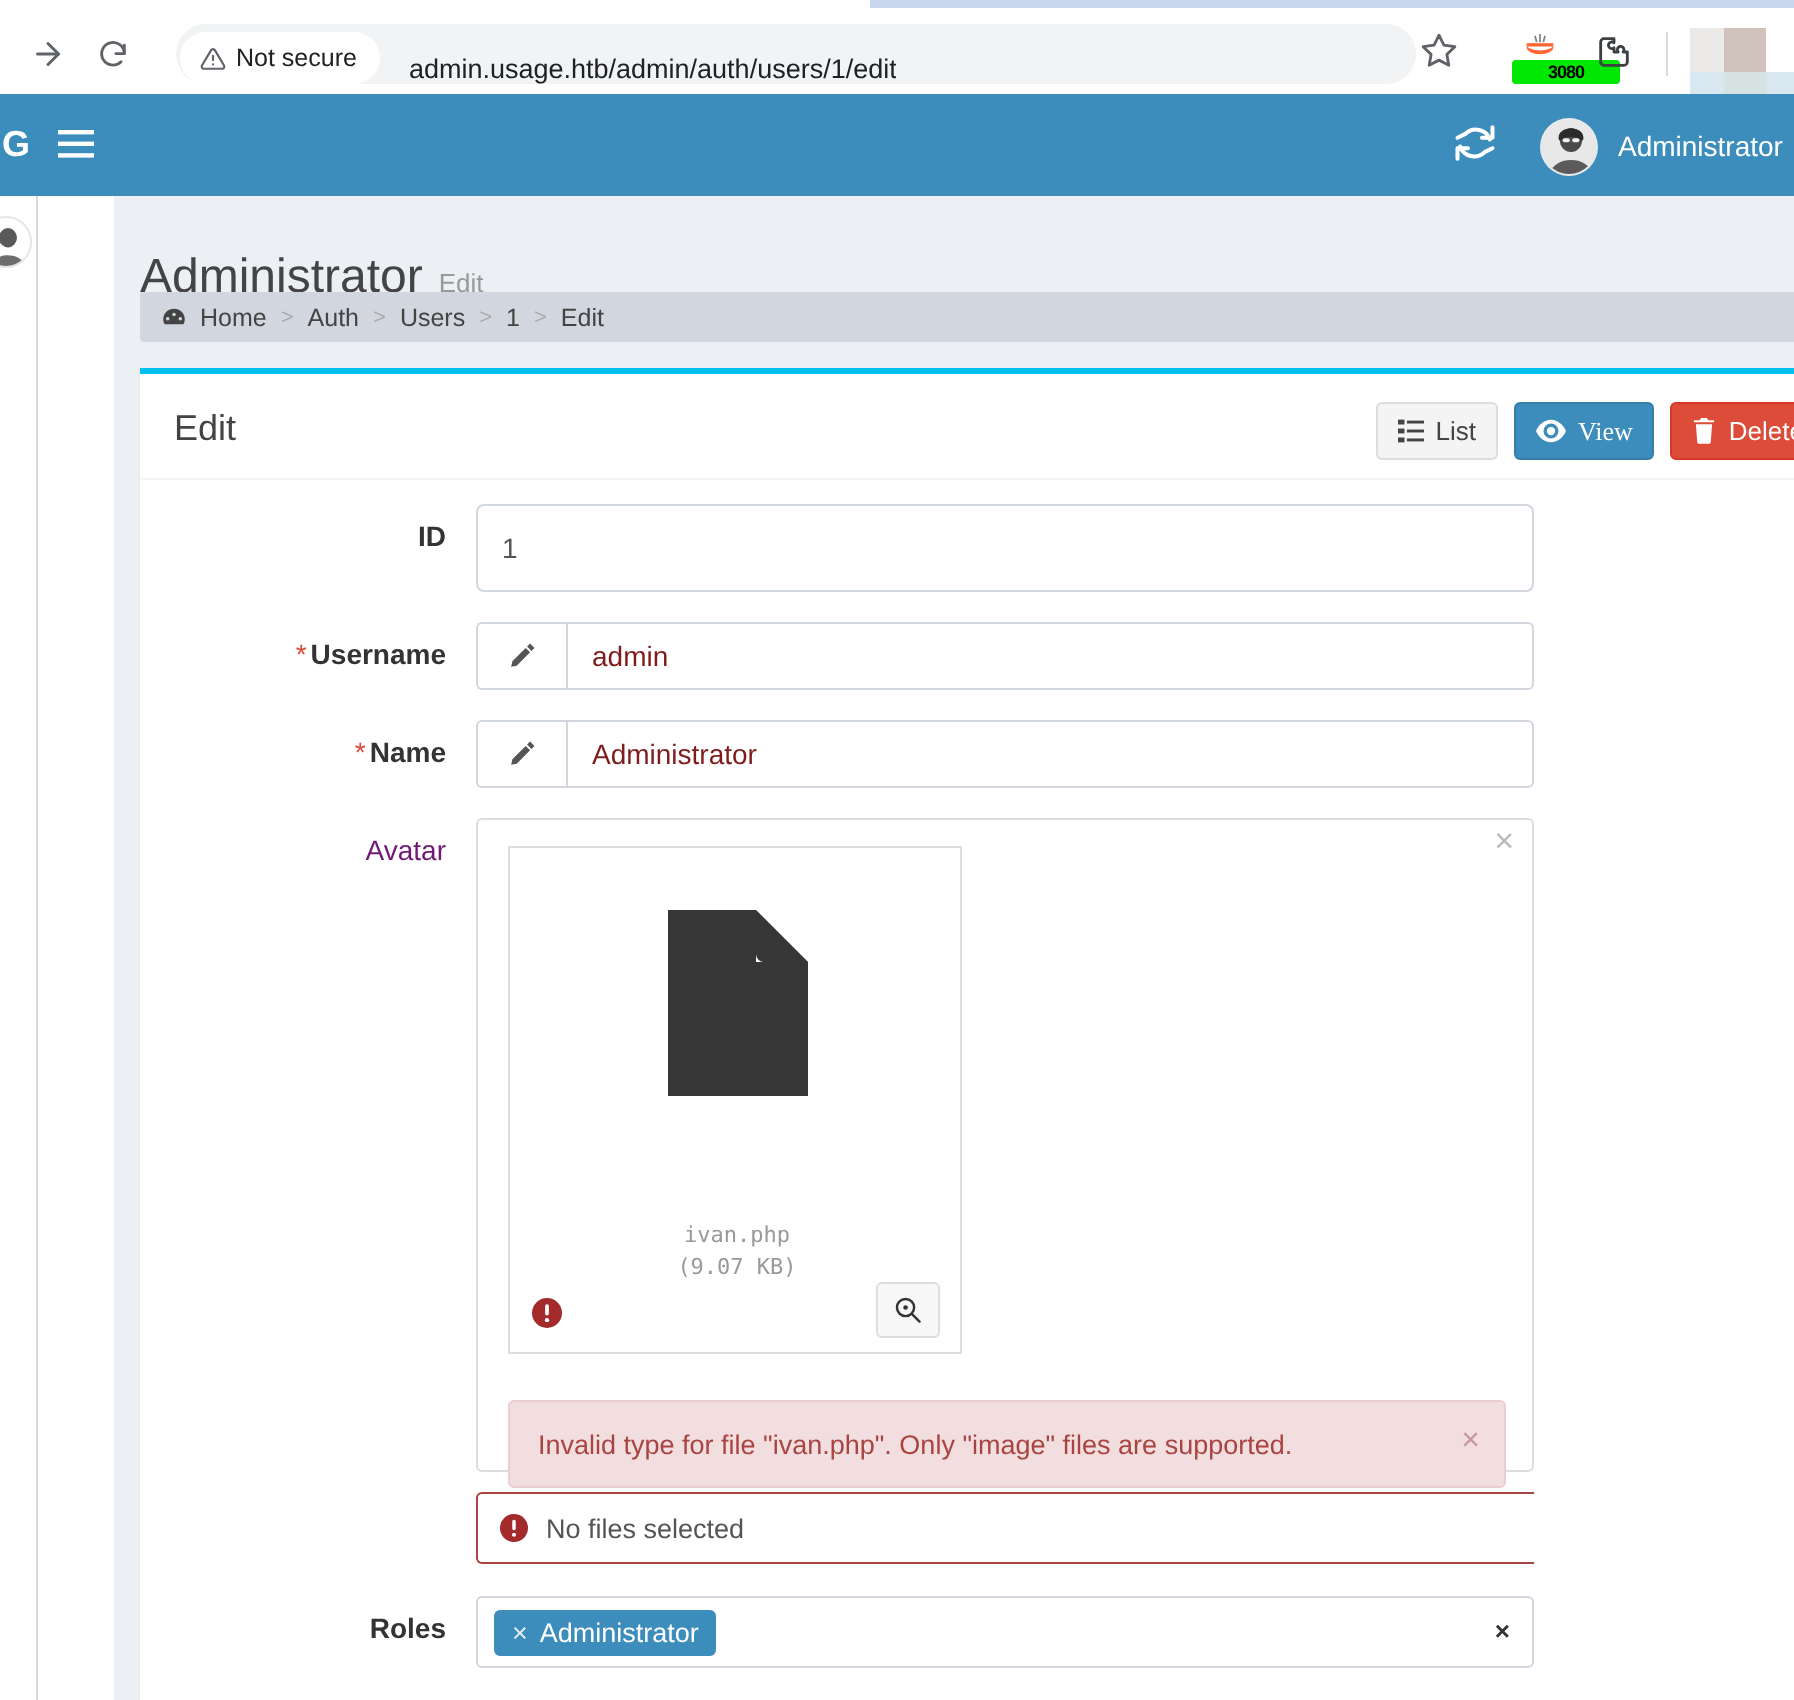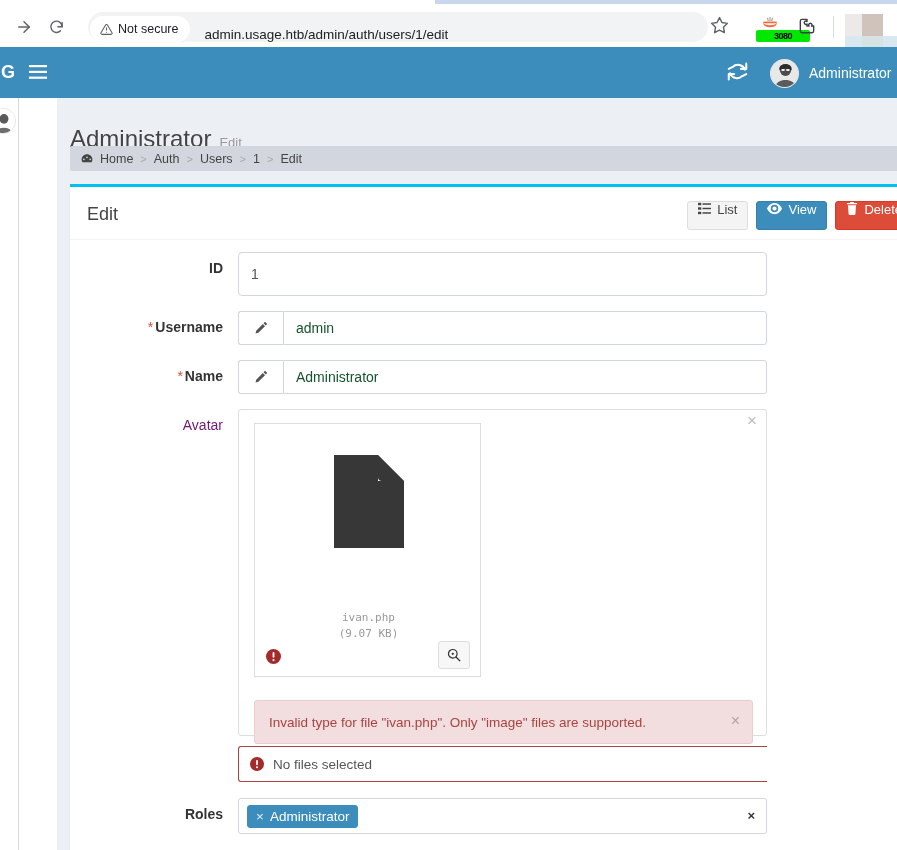--- a/index.html
+++ b/index.html
@@ -151,27 +151,27 @@
   }
   #box-title {
     position:absolute; left:17px; top:14px;
     font-size:18px; color:#444; font-weight:normal;
   }
   #box-tools {
     position:absolute; right:11px; top:11px;
     display:flex; align-items:center; gap:8px;
   }
   .btn {
-    display:inline-flex; align-items:flex-start; gap:6px;
+    display:inline-flex; align-items:center; gap:6px;
     height:29px; padding:0 10px; border-radius:3px;
     font-size:13px; cursor:pointer; white-space:nowrap;
     border:1px solid transparent;
   }
   .btn-default { background:#f4f4f4; border-color:#ddd; color:#444; }
-  .btn-primary { background:#3c8dbc; border-color:#367fa9; color:#fff; }
+  .btn-primary { background:#3c8dbc; border-color:#367fa9; color:#fff;font-family:Liberation Serif, serif; }
   .btn-danger  { background:#dd4b39; border-color:#d73925; color:#fff; }
 
   
   #form-area { position:absolute; left:0; top:54px; width:695px; }
   .form-row { position:relative; width:854px; display:flex; }
   .form-label {
     width:168px; text-align:right; padding-right:15px;
     font-size:14px; font-weight:bold; color:#333;
     padding-top:8px; white-space:nowrap;
   }
@@ -184,21 +184,21 @@
     font-size:14px; color:#555;
   }
   .input-group { display:flex; width:529px; height:34px; }
   .input-group-addon {
     width:45px; border:1px solid #d2d6de; border-right:0;
     border-radius:3px 0 0 3px; background:#fff;
     display:flex; align-items:center; justify-content:center; color:#555;
   }
   .input-group .field {
     flex:1; border:1px solid #d2d6de; border-radius:0 3px 3px 0; background:#fff;
-    display:flex; align-items:center; padding:0 12px; font-size:14px; color:#14532d;
+    display:flex; align-items:center; padding:0 12px; font-size:14px; color:#7f1d1d;
   }
 
   
   #avatar-field { width:529px; }
   #preview-panel {
     position:relative; width:529px; height:327px;
     border:1px solid #ddd; border-radius:3px; background:#fff;
   }
   #preview-panel-close {
     position:absolute; right:9px; top:2px; color:#bbb; font-size:17px; cursor:pointer;

